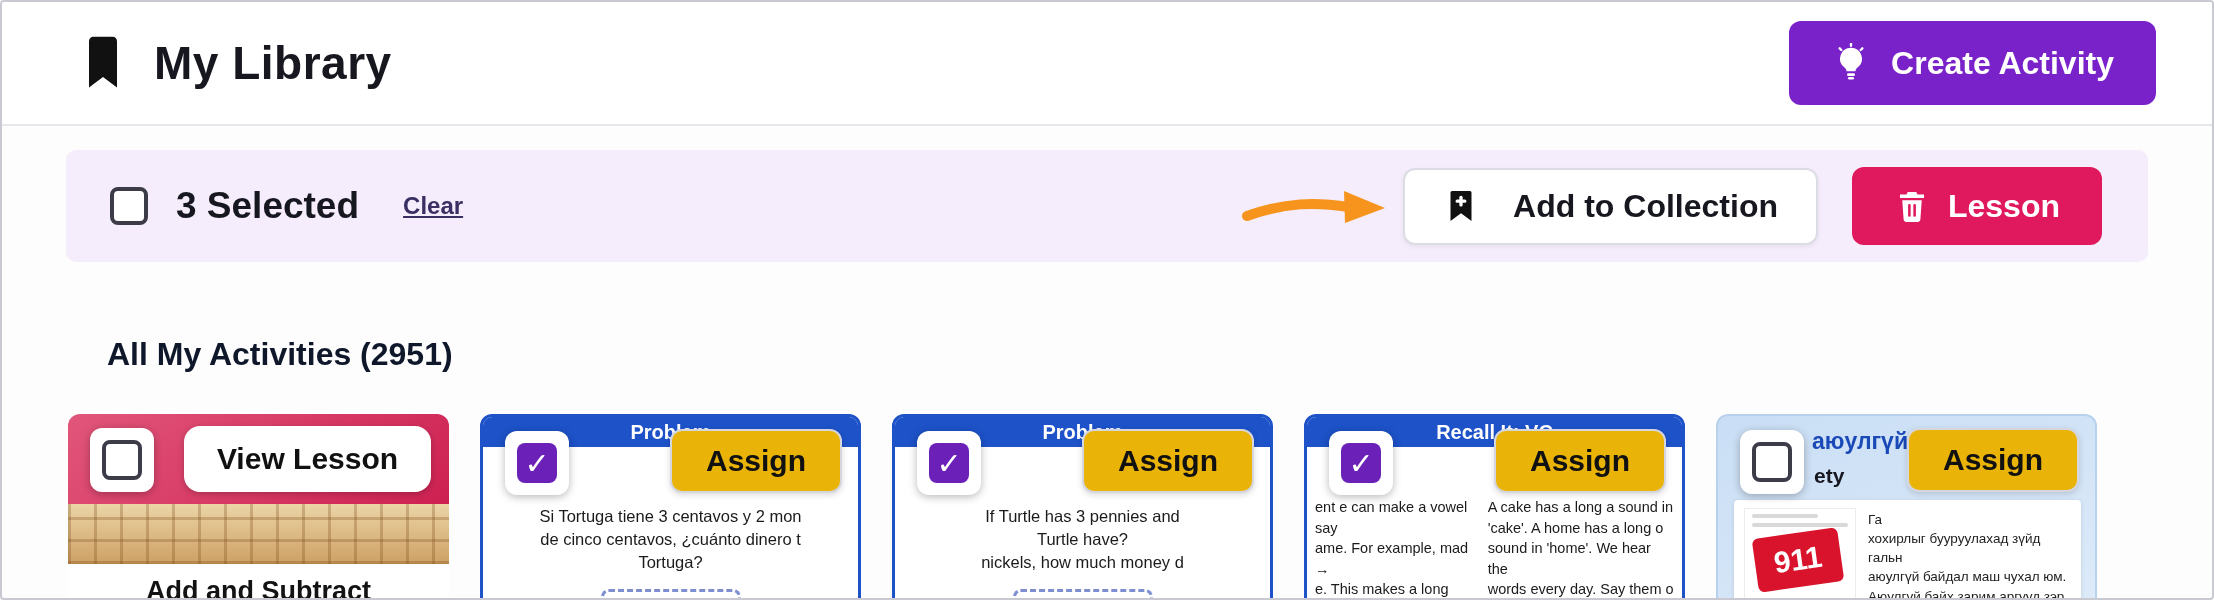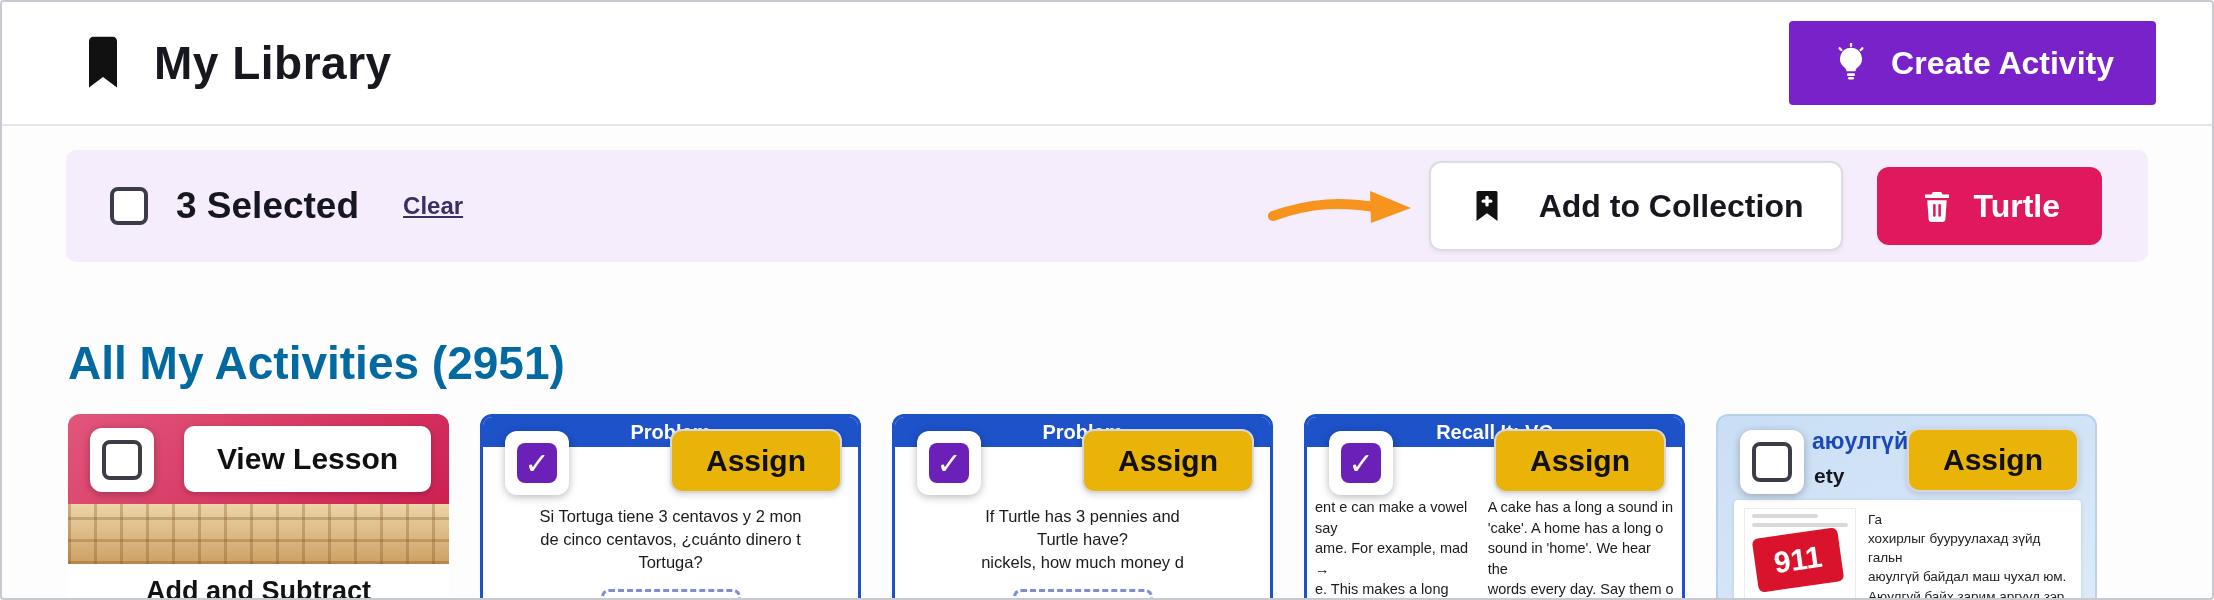--- a/index.html
+++ b/index.html
@@ -23,21 +23,21 @@
     height: 124px; background: #fff;
     border-bottom: 2px solid #e6e6ec;
     display: flex; align-items: center;
     padding: 0 56px 0 80px;
   }
   .bookmark-svg { width: 42px; height: 54px; flex: 0 0 auto; }
   .page-title { font-size: 46px; font-weight: 800; color: #17171f; margin-left: 30px; letter-spacing: .5px; }
   .spacer { flex: 1; }
   .create-btn {
     display: flex; align-items: center; gap: 20px;
-    background: #7a22c9; color: #fff; border: none; border-radius: 4px;
+    background: #7a22c9; color: #fff; border: none; border-radius: 12px;
     height: 84px; padding: 0 42px;
     font-size: 32px; font-weight: 800; font-family: inherit; cursor: pointer;
   }
   .create-btn svg { width: 40px; height: 40px; }
 
   
   .selection-bar {
     margin: 24px 64px 0; height: 112px;
     background: #f5edfb; border-radius: 10px;
     display: flex; align-items: center;
@@ -47,35 +47,35 @@
     width: 38px; height: 38px; background: #fff;
     border: 4px solid #3c3c49; border-radius: 8px;
     margin-right: 28px; cursor: pointer; flex: 0 0 auto;
   }
   .sel-count { font-size: 37px; font-weight: 800; color: #17171f; }
   .clear-link { margin-left: 44px; font-size: 24px; font-weight: 700; color: #3a2f63; text-decoration: underline; cursor: pointer; }
   .sel-arrow { width: 150px; height: 56px; margin-right: 12px; flex: 0 0 auto; }
   .add-btn {
     display: flex; align-items: center; gap: 34px;
     background: #fff; border: 2px solid #dcdce4; border-radius: 12px;
-    height: 90px; padding: 0 38px;
+    height: 77px; padding: 0 38px;
     font-size: 32px; font-weight: 800; color: #17171f;
     box-shadow: 0 2px 5px rgba(0,0,0,.06); cursor: pointer; font-family: inherit;
   }
   .add-btn svg { width: 36px; height: 36px; }
   .del-btn {
     display: flex; align-items: center; gap: 18px;
     background: #e0195e; border: none; border-radius: 12px;
     height: 78px; padding: 0 42px; margin-left: 34px;
     font-size: 32px; font-weight: 800; color: #fff; cursor: pointer; font-family: inherit;
   }
   .del-btn svg { width: 36px; height: 36px; }
 
   
-  .section-title { margin: 74px 0 0 66px; font-size: 46px; font-weight: 800; color: #0369a1; }
+  .section-title { margin: 74px 0 0 105px; font-size: 32px; font-weight: 800; color: #0f172a; }
 
   
   .cards-row { position: absolute; left: 66px; top: 412px; display: flex; gap: 31px; }
   .card { width: 381px; height: 420px; position: relative; border-radius: 12px; flex: 0 0 auto; }
 
   .card-arrow { position: absolute; top: -60px; left: 30px; width: 54px; height: 60px; z-index: 5; }
 
   .chip {
     position: absolute; top: 14px; left: 22px; width: 64px; height: 64px;
     background: #fff; border-radius: 12px;
@@ -114,21 +114,21 @@
     font-size: 24px; font-weight: 800; color: #1d52c8; cursor: text;
   }
 
   .reading-body { margin-top: 50px; display: flex; gap: 14px; padding: 0 8px; font-size: 14.5px; line-height: 1.42; color: #1b1b1b; }
   .reading-left { width: 46%; }
   .reading-right { width: 54%; }
 
   .lesson-card { background: linear-gradient(140deg, #e2567b 0%, #cb1c4e 60%, #c01745 100%); overflow: hidden; }
   .view-lesson-btn {
     position: absolute; top: 12px; left: 116px; right: 18px; height: 66px;
-    background: #fff; border: none; border-radius: 10px;
+    background: #fff; border: none; border-radius: 16px;
     font-size: 30px; font-weight: 800; color: #111;
     box-shadow: 0 2px 6px rgba(0,0,0,.22); cursor: pointer; font-family: inherit; z-index: 2; text-align: center;
   }
   .lesson-photo {
     position: absolute; top: 90px; left: 0; right: 0; height: 60px;
     background:
       repeating-linear-gradient(90deg, rgba(120,70,20,.28) 0 3px, transparent 3px 26px),
       repeating-linear-gradient(0deg, rgba(120,70,20,.28) 0 3px, transparent 3px 22px),
       linear-gradient(180deg, #ecd5a7, #cda064);
   }
@@ -196,21 +196,21 @@
       </svg>
       <span>Add to Collection</span>
     </button>
     <button class="del-btn">
       <svg viewBox="0 0 24 24">
         <path d="M9.2 2.6h5.6l.9 1.8H20v2.2H4V4.4h4.3l.9-1.8z" fill="#fff"></path>
         <path d="M5.5 8.2h13L17.6 20.8a2 2 0 0 1-2 1.8H8.4a2 2 0 0 1-2-1.8L5.5 8.2z" fill="#fff"></path>
         <rect x="9.4" y="10.6" width="1.7" height="8.6" rx=".8" fill="#e0195e"></rect>
         <rect x="12.9" y="10.6" width="1.7" height="8.6" rx=".8" fill="#e0195e"></rect>
       </svg>
-      <span>Turtle</span>
+      <span>Lesson</span>
     </button>
   </div>
 
   <h2 class="section-title">All My Activities (2951)</h2>
 
   <div class="cards-row">
 
     <div class="card lesson-card">
       <div class="chip">
         <div class="box unchecked"></div>

